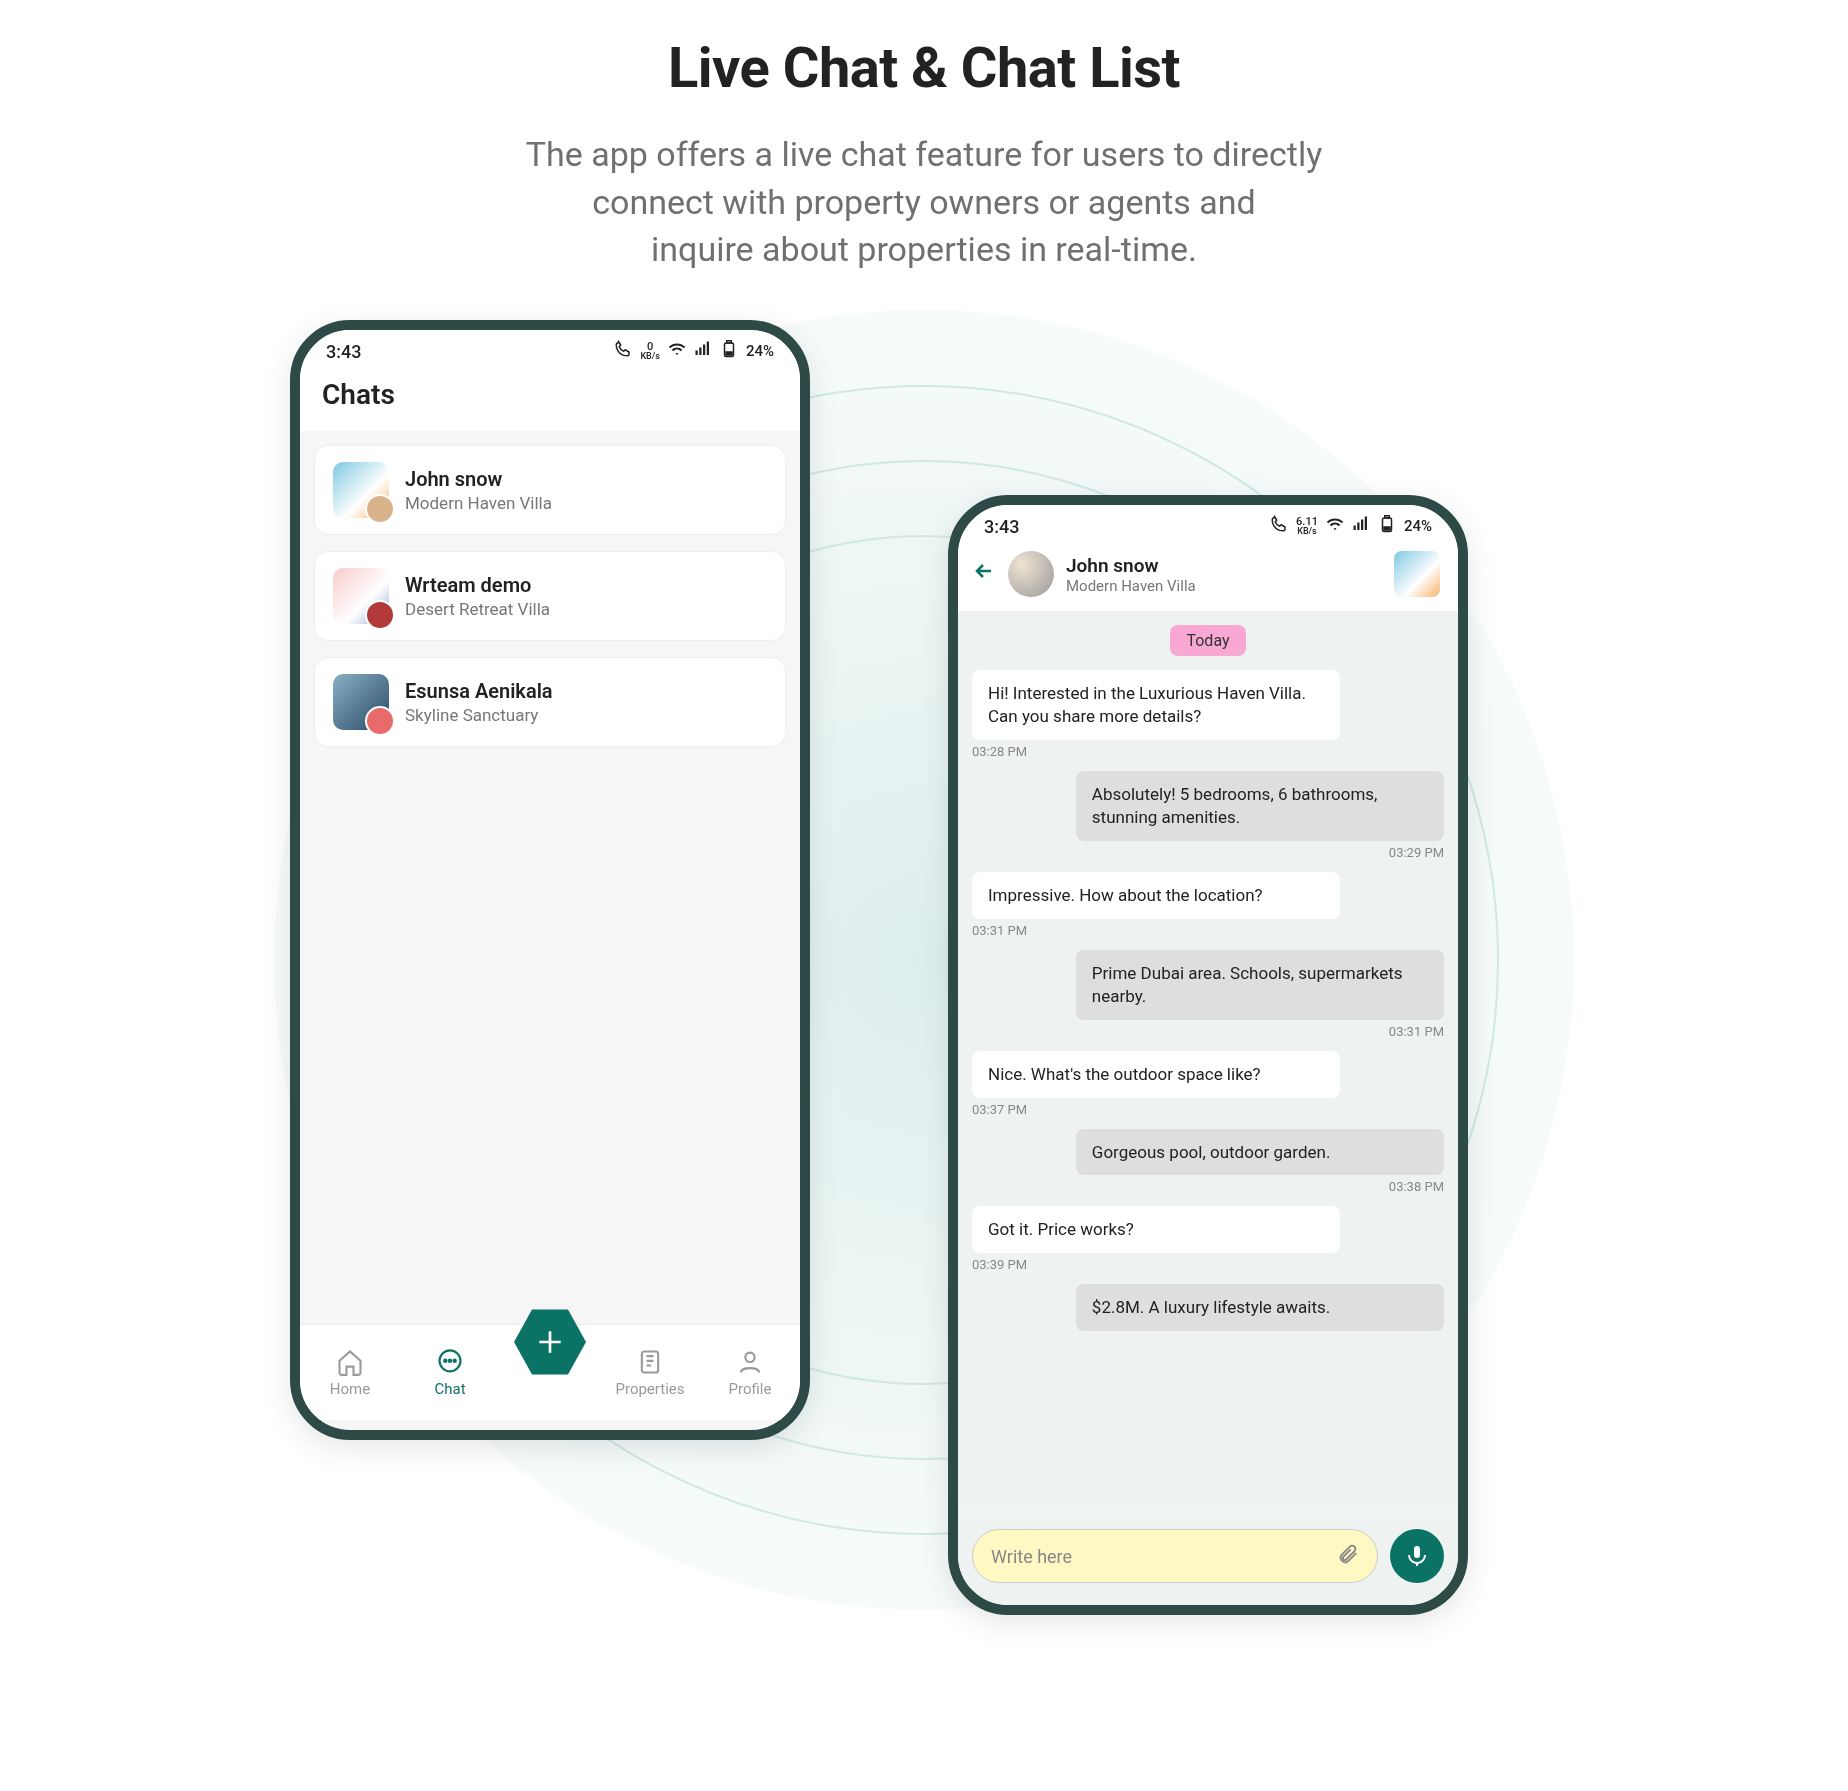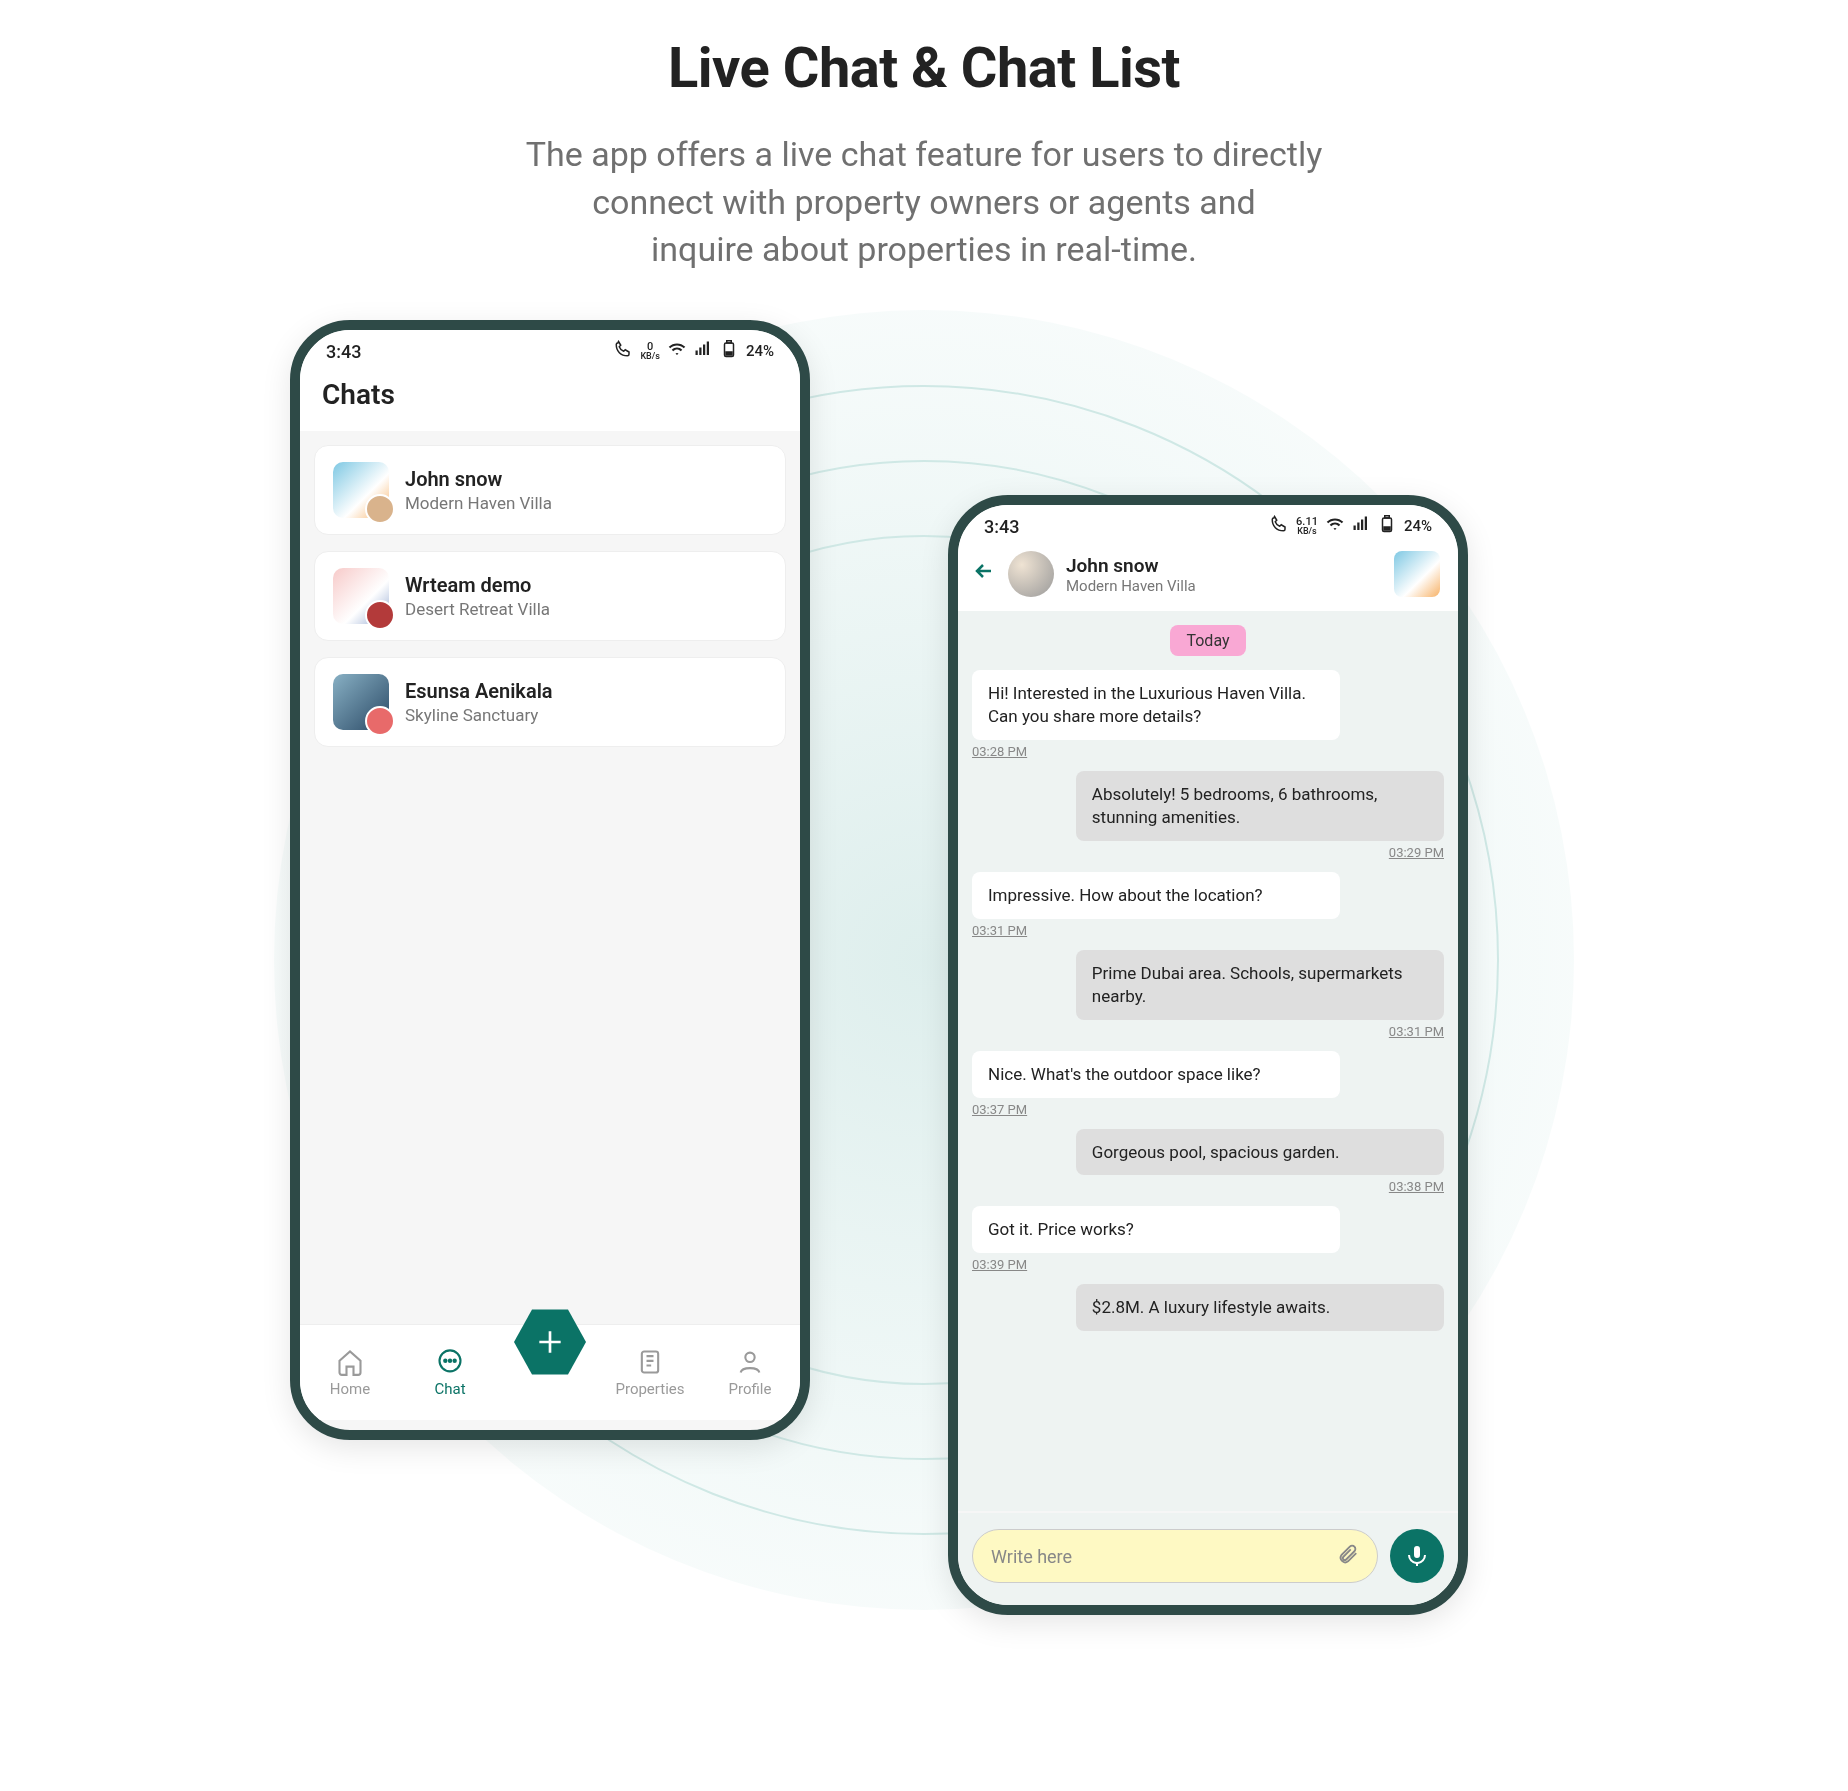--- a/index.html
+++ b/index.html
@@ -139,21 +139,21 @@
     position: relative;
   }
   .date-pill {
     background: #f9a8d4; color: #333; font-size: 16px;
     padding: 6px 16px; border-radius: 8px;
     width: fit-content; margin: 0 auto 14px auto;
   }
   .msg { max-width: 78%; padding: 12px 16px; border-radius: 8px; font-size: 17px; line-height: 1.35; margin-bottom: 4px; }
   .msg.in { background: #fff; color: #222; }
   .msg.out { background: #dedede; color: #222; margin-left: auto; }
-  .msg-time { font-size: 13px; color: #888; margin-bottom: 12px; text-decoration: underline; }
+  .msg-time { font-size: 13px; color: #888; margin-bottom: 12px; }
   .msg-time.in { text-align: left; }
   .msg-time.out { text-align: right; }
 
   .input-bar {
     position: absolute; bottom: 0; left: 0; right: 0;
     padding: 16px 14px 22px 14px; background: #eef3f2;
     display: flex; gap: 12px; align-items: center;
   }
   .input-field {
     flex: 1; background: #fef9c3; border: 1px solid #ccc;
@@ -370,21 +370,21 @@
 
     <div class="msg in">Impressive. How about the location?</div>
     <div class="msg-time in">03:31 PM</div>
 
     <div class="msg out">Prime Dubai area. Schools, supermarkets nearby.</div>
     <div class="msg-time out">03:31 PM</div>
 
     <div class="msg in">Nice. What's the outdoor space like?</div>
     <div class="msg-time in">03:37 PM</div>
 
-    <div class="msg out">Gorgeous pool, spacious garden.</div>
+    <div class="msg out">Gorgeous pool, outdoor garden.</div>
     <div class="msg-time out">03:38 PM</div>
 
     <div class="msg in">Got it. Price works?</div>
     <div class="msg-time in">03:39 PM</div>
 
     <div class="msg out">$2.8M. A luxury lifestyle awaits.</div>
   </div>
 
   <div class="input-bar">
     <div class="input-field">

